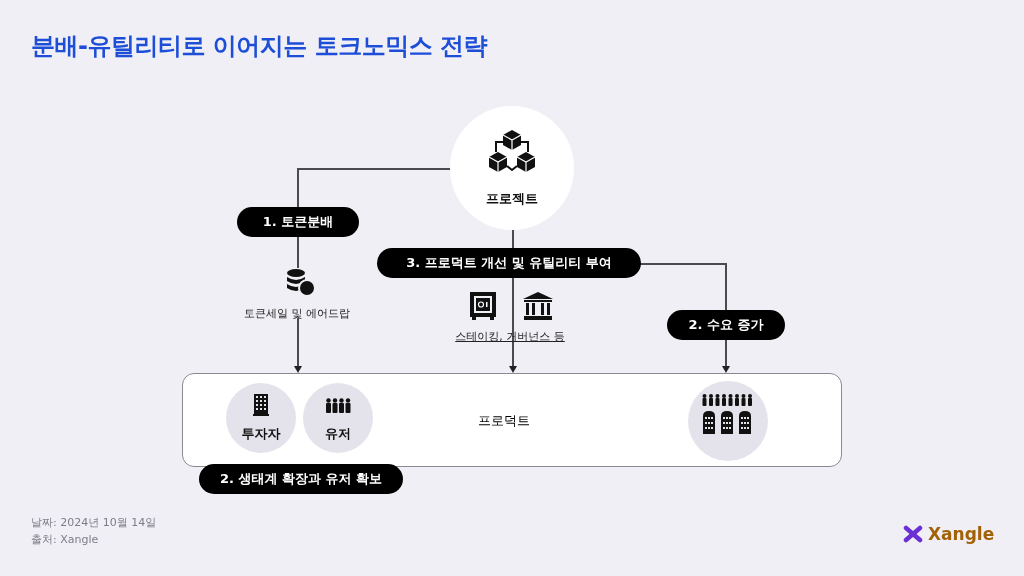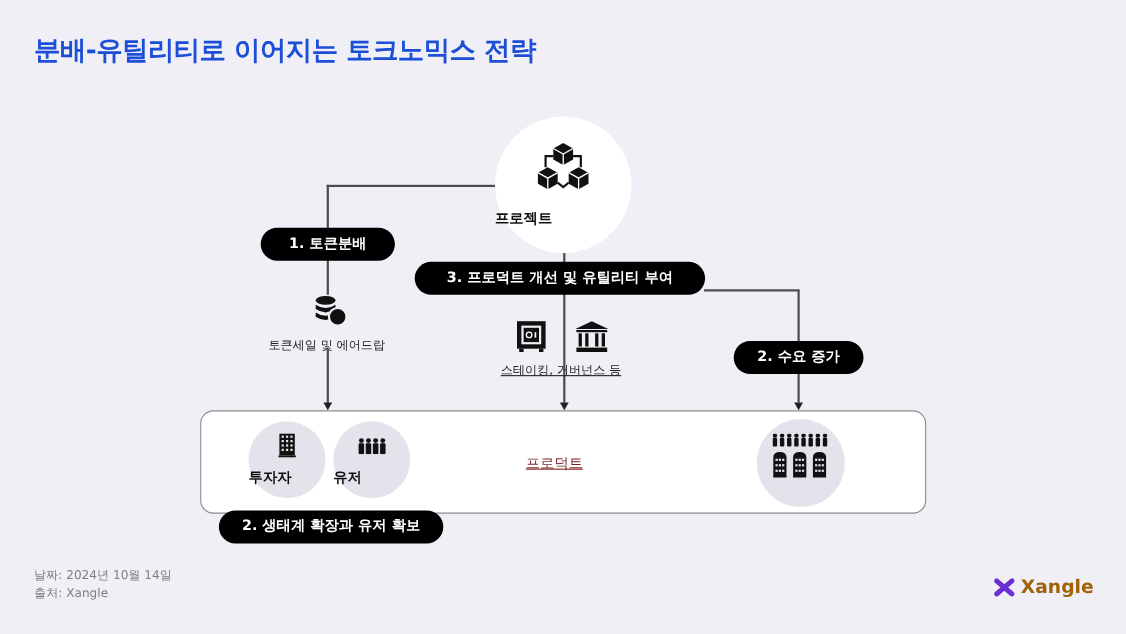--- a/index.html
+++ b/index.html
@@ -6,26 +6,26 @@
   body {
     width:1024px; height:576px; background:#f0eff5; position:relative; overflow:hidden;
     font-family: "DejaVu Sans", "Liberation Sans", sans-serif; color:#111;
   }
   .abs { position:absolute; }
   .title { left:31px; top:30px; font-size:24px; font-weight:bold; color:#1d4ed8; letter-spacing:-0.5px; }
   .line { position:absolute; background:#4a4a4f; }
   .arrow { position:absolute; width:0; height:0; border-left:4px solid transparent; border-right:4px solid transparent; border-top:7px solid #222; }
   .pill { position:absolute; background:#000000; color:#fff; font-size:13px; font-weight:bold; border-radius:16px; height:30px; line-height:30px; text-align:center; white-space:nowrap; }
   .project-circle { position:absolute; left:450px; top:106px; width:124px; height:124px; border-radius:50%; background:#fff; }
-  .project-label { position:absolute; left:0; width:124px; top:84px; text-align:left; font-size:13px; font-weight:bold;font-family:Liberation Serif, serif; }
+  .project-label { position:absolute; left:0; width:124px; top:84px; text-align:center; font-size:13px; font-weight:bold;font-family:Liberation Serif, serif; }
   .caption { position:absolute; font-size:11px; color:#222; text-align:center; white-space:nowrap; }
   .product-box { position:absolute; left:182px; top:373px; width:660px; height:94px; background:#fff; border:1px solid #8a8a90; border-radius:12px; box-sizing:border-box; }
   .gray-circle { position:absolute; border-radius:50%; background:#e4e3ec; }
-  .gc-label { position:absolute; left:0; right:0; text-align:left; font-size:13px; font-weight:bold; }
-  .product-label { position:absolute; left:478px; top:412px; font-size:13px; color:#7f1d1d;text-decoration:underline; }
+  .gc-label { position:absolute; left:0; right:0; text-align:center; font-size:13px; font-weight:bold; }
+  .product-label { position:absolute; left:478px; top:412px; font-size:13px; color:#000000; }
   .footer { position:absolute; left:31px; font-size:11px; color:#7d7d88; }
   .logo { position:absolute; left:903px; top:524px; display:flex; align-items:center; gap:5px; }
   .logo-text { font-size:17px; font-weight:bold; color:#a16207; }
 </style>
 </head>
 <body>
 
 <div class="abs title">분배-유틸리티로 이어지는 토크노믹스 전략</div>
 
 <div class="line" style="left:297px; top:168px; width:154px; height:1.5px;"></div>
@@ -55,21 +55,21 @@
     <g stroke="#111" stroke-width="2" fill="none">
       <path d="M15,14 L8,14 L8,24"></path>
       <path d="M33,14 L40,14 L40,24"></path>
       <path d="M19,38 L24,42 L29,38"></path>
     </g>
   </svg>
   <div class="project-label">프로젝트</div>
 </div>
 
 <div class="pill" style="left:237px; top:207px; width:122px;">1. 토큰분배</div>
-<div class="pill" style="left:377px; top:238px; width:264px;">3. 프로덕트 개선 및 유틸리티 부여</div>
+<div class="pill" style="left:377px; top:248px; width:264px;">3. 프로덕트 개선 및 유틸리티 부여</div>
 <div class="pill" style="left:667px; top:310px; width:118px;">2. 수요 증가</div>
 
 <svg class="abs" style="left:285px; top:268px;" width="32" height="30" viewBox="0 0 32 30">
   <g fill="#111">
     <ellipse cx="11" cy="5" rx="9" ry="4"></ellipse>
     <path d="M2,9 Q11,15 20,9 L20,13 Q11,19 2,13 Z"></path>
     <path d="M2,16 Q11,22 20,16 L20,20 Q11,26 2,20 Z"></path>
     <circle cx="22" cy="20" r="8" stroke="#f0eff5" stroke-width="2"></circle>
   </g>
 </svg>

